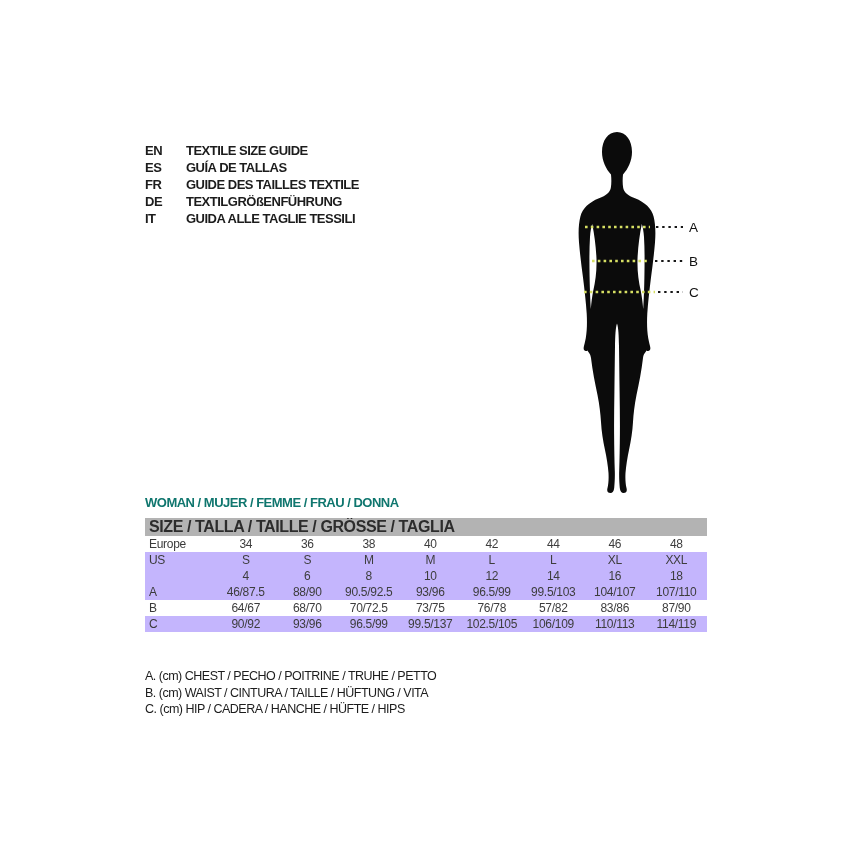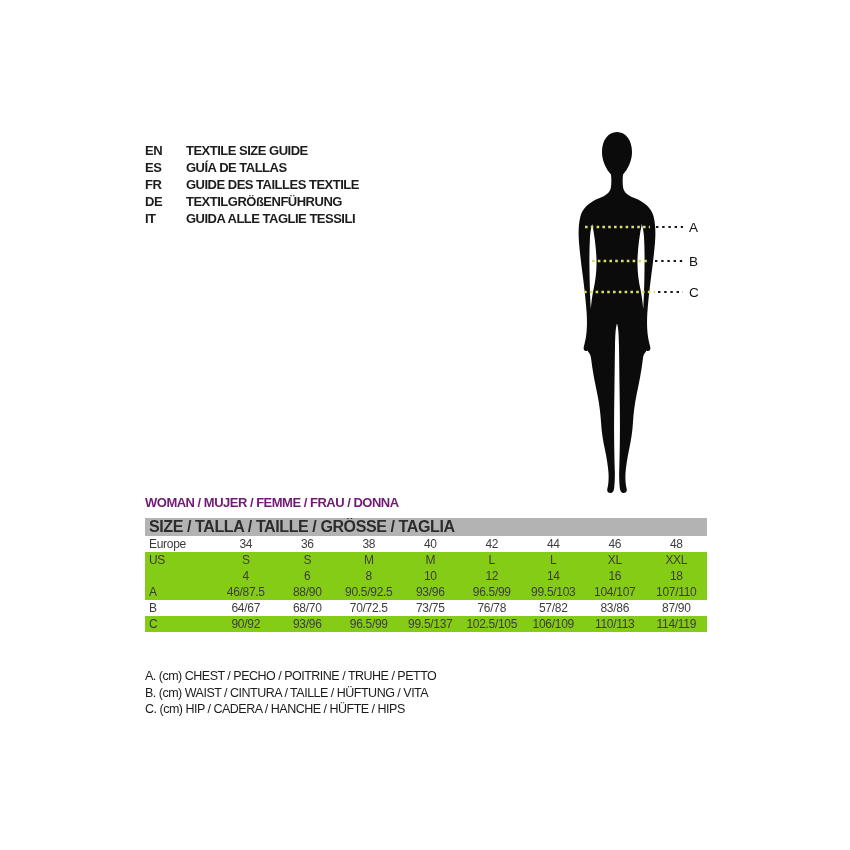--- a/index.html
+++ b/index.html
@@ -7,27 +7,27 @@
     position:relative;width:850px;height:850px;background:#ffffff;overflow:hidden;
     font-family:"Liberation Sans","DejaVu Sans",sans-serif;color:#1c1c1c;
   }
   
   .lang-block{position:absolute;left:145px;top:142px;}
   .lang-row{display:flex;line-height:17px;font-size:13px;font-weight:700;letter-spacing:-0.5px;color:#1c1c1c;}
   .lang-code{width:41px;flex:0 0 41px;}
   
   .figure{position:absolute;left:549px;top:123px;width:182px;height:380px;}
   
-  .section-title{position:absolute;left:145px;top:495px;font-size:13px;font-weight:700;letter-spacing:-0.5px;color:#701a75;white-space:nowrap;}
+  .section-title{position:absolute;left:145px;top:495px;font-size:13px;font-weight:700;letter-spacing:-0.5px;color:#0f766e;white-space:nowrap;}
   
   .size-table{position:absolute;left:145px;top:518px;width:562px;border-collapse:collapse;table-layout:fixed;}
   .size-table td{height:16px;padding:0;font-size:12px;letter-spacing:-0.3px;color:#3d3d3d;text-align:center;vertical-align:middle;white-space:nowrap;overflow:hidden;}
   .size-table td.lbl{text-align:left;padding-left:4px;color:#3a3a3a;}
   .size-table tr.head td{background:#b3b3b3;text-align:left;padding-left:4px;font-weight:700;letter-spacing:-0.4px;color:#2c2c2c;font-size:16px;}
-  .size-table tr.shade td{background:#84cc16;}
+  .size-table tr.shade td{background:#c4b5fd;}
   
   .legend{position:absolute;left:145px;top:668px;}
   .legend-line{line-height:16.5px;font-size:12.5px;font-weight:400;letter-spacing:-0.5px;color:#1c1c1c;white-space:nowrap;}
 </style>
 </head>
 <body>
 
 <div class="canvas">
 
   <div class="lang-block">

